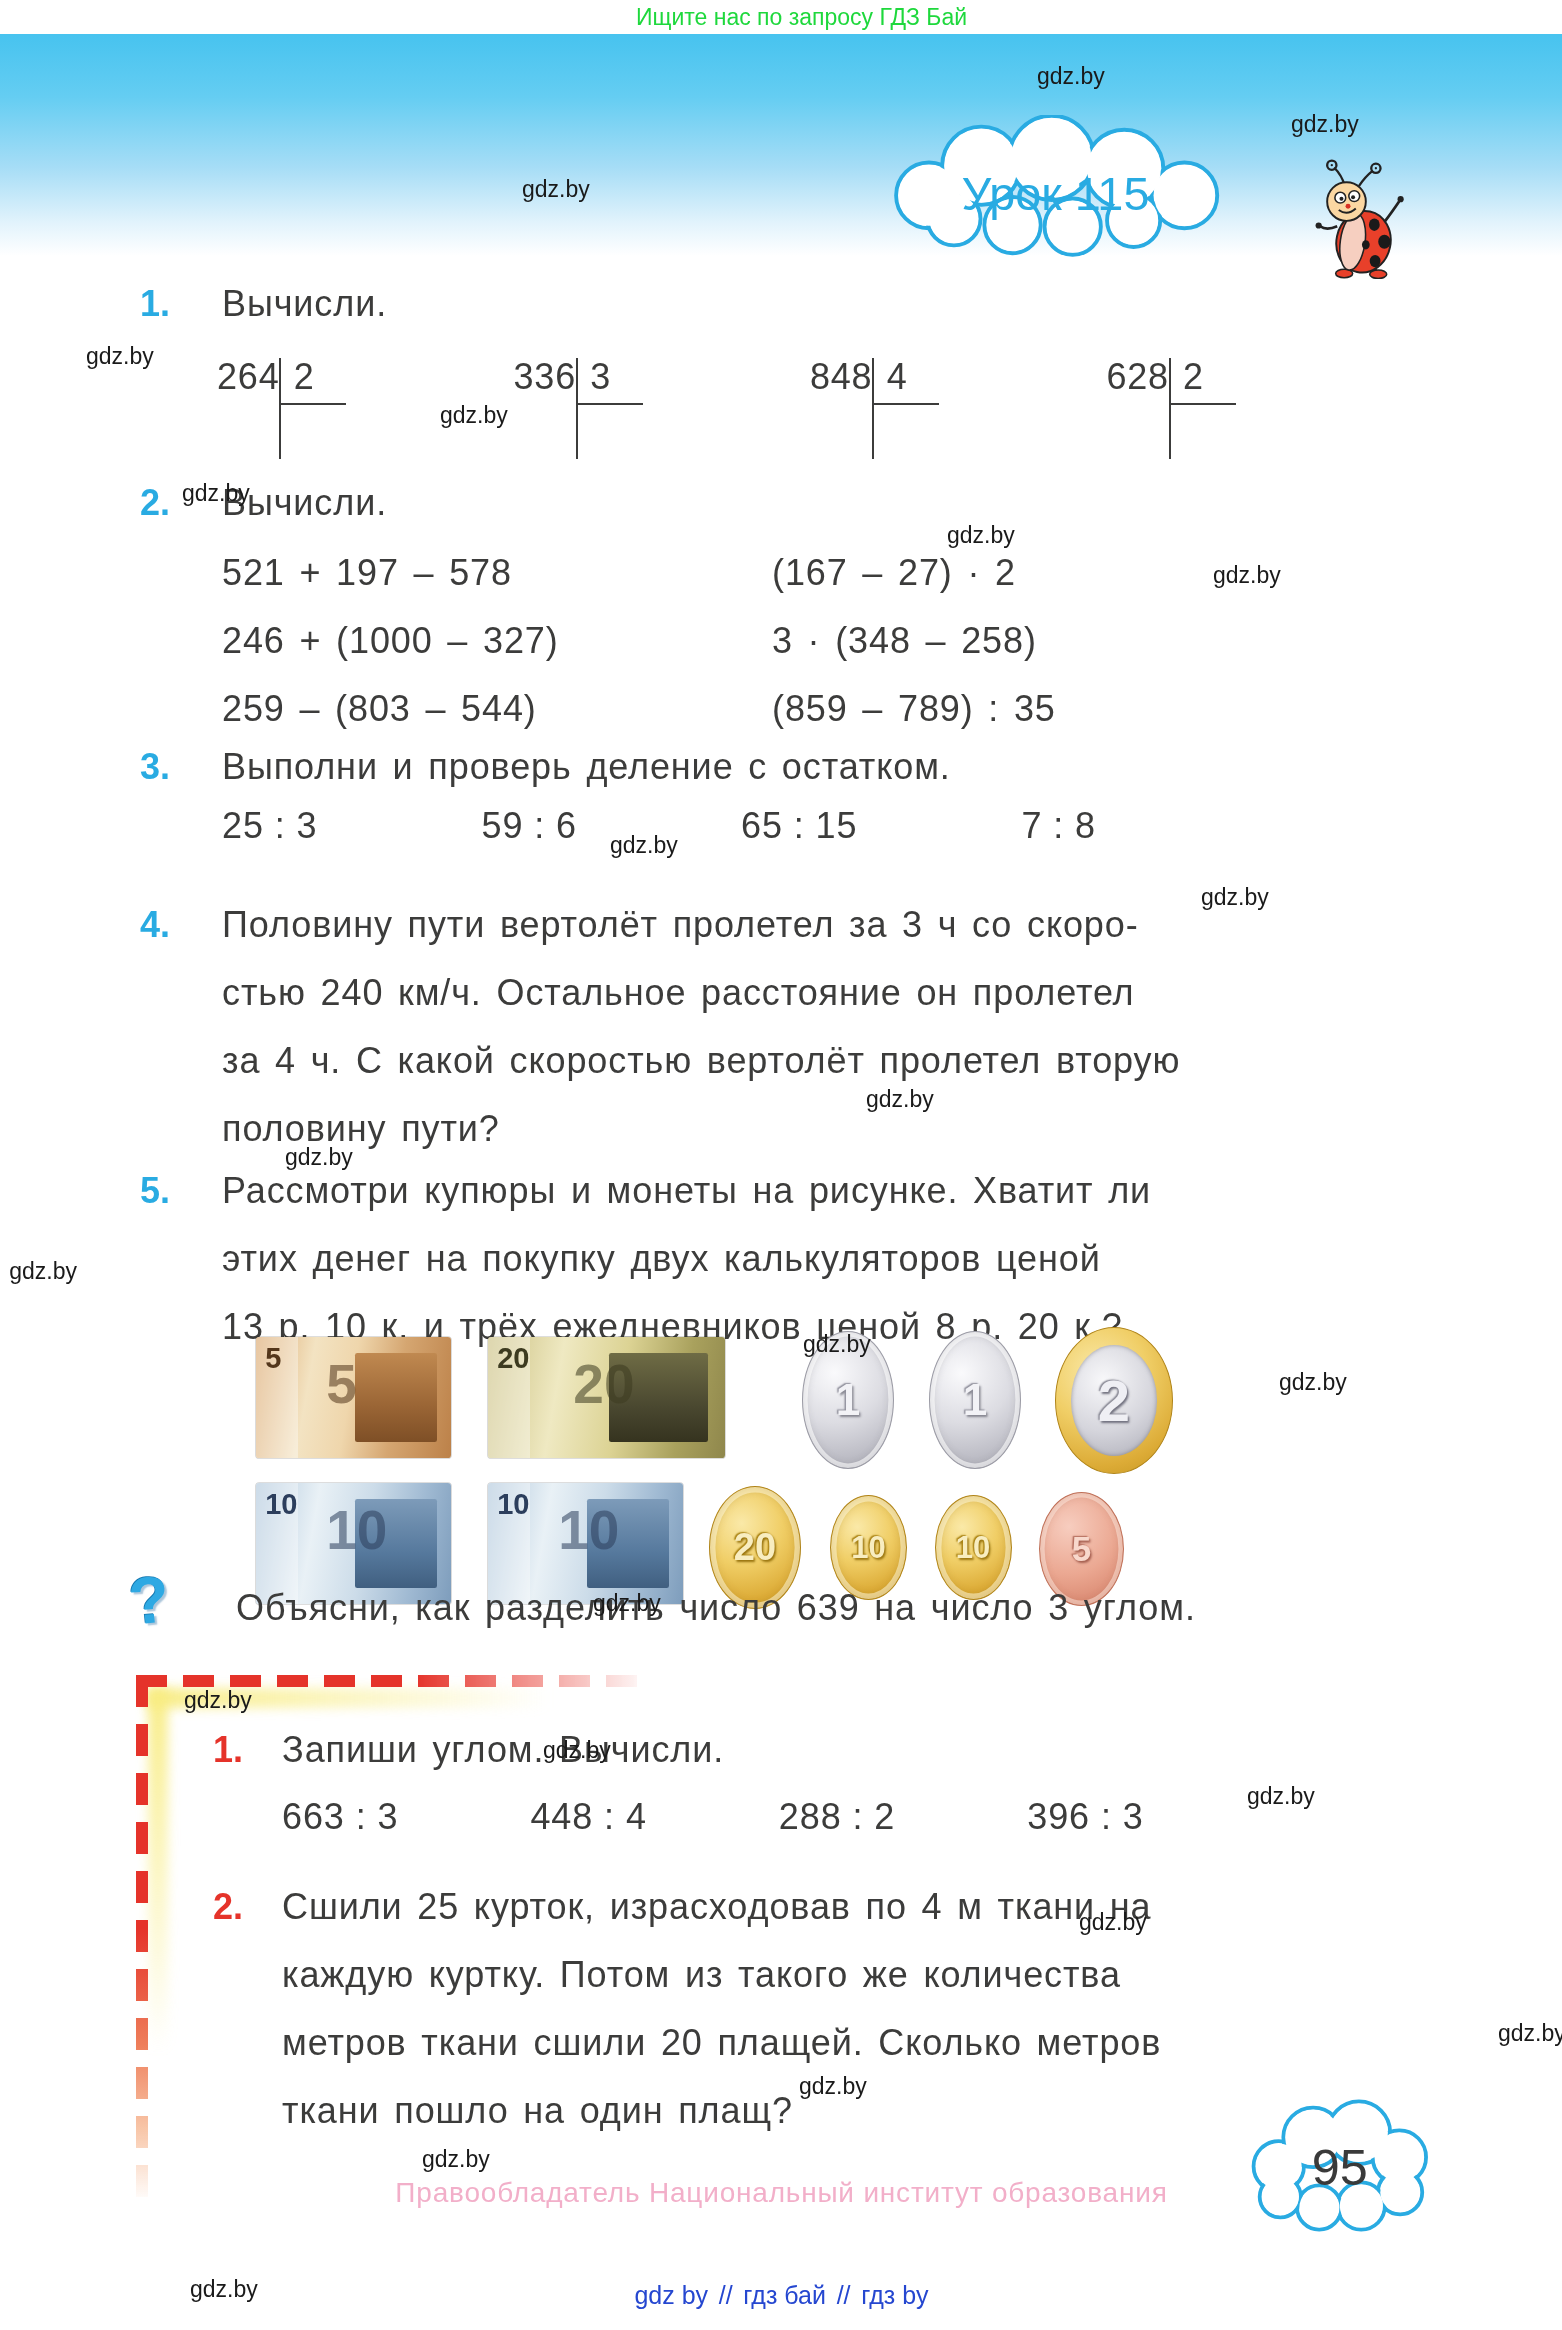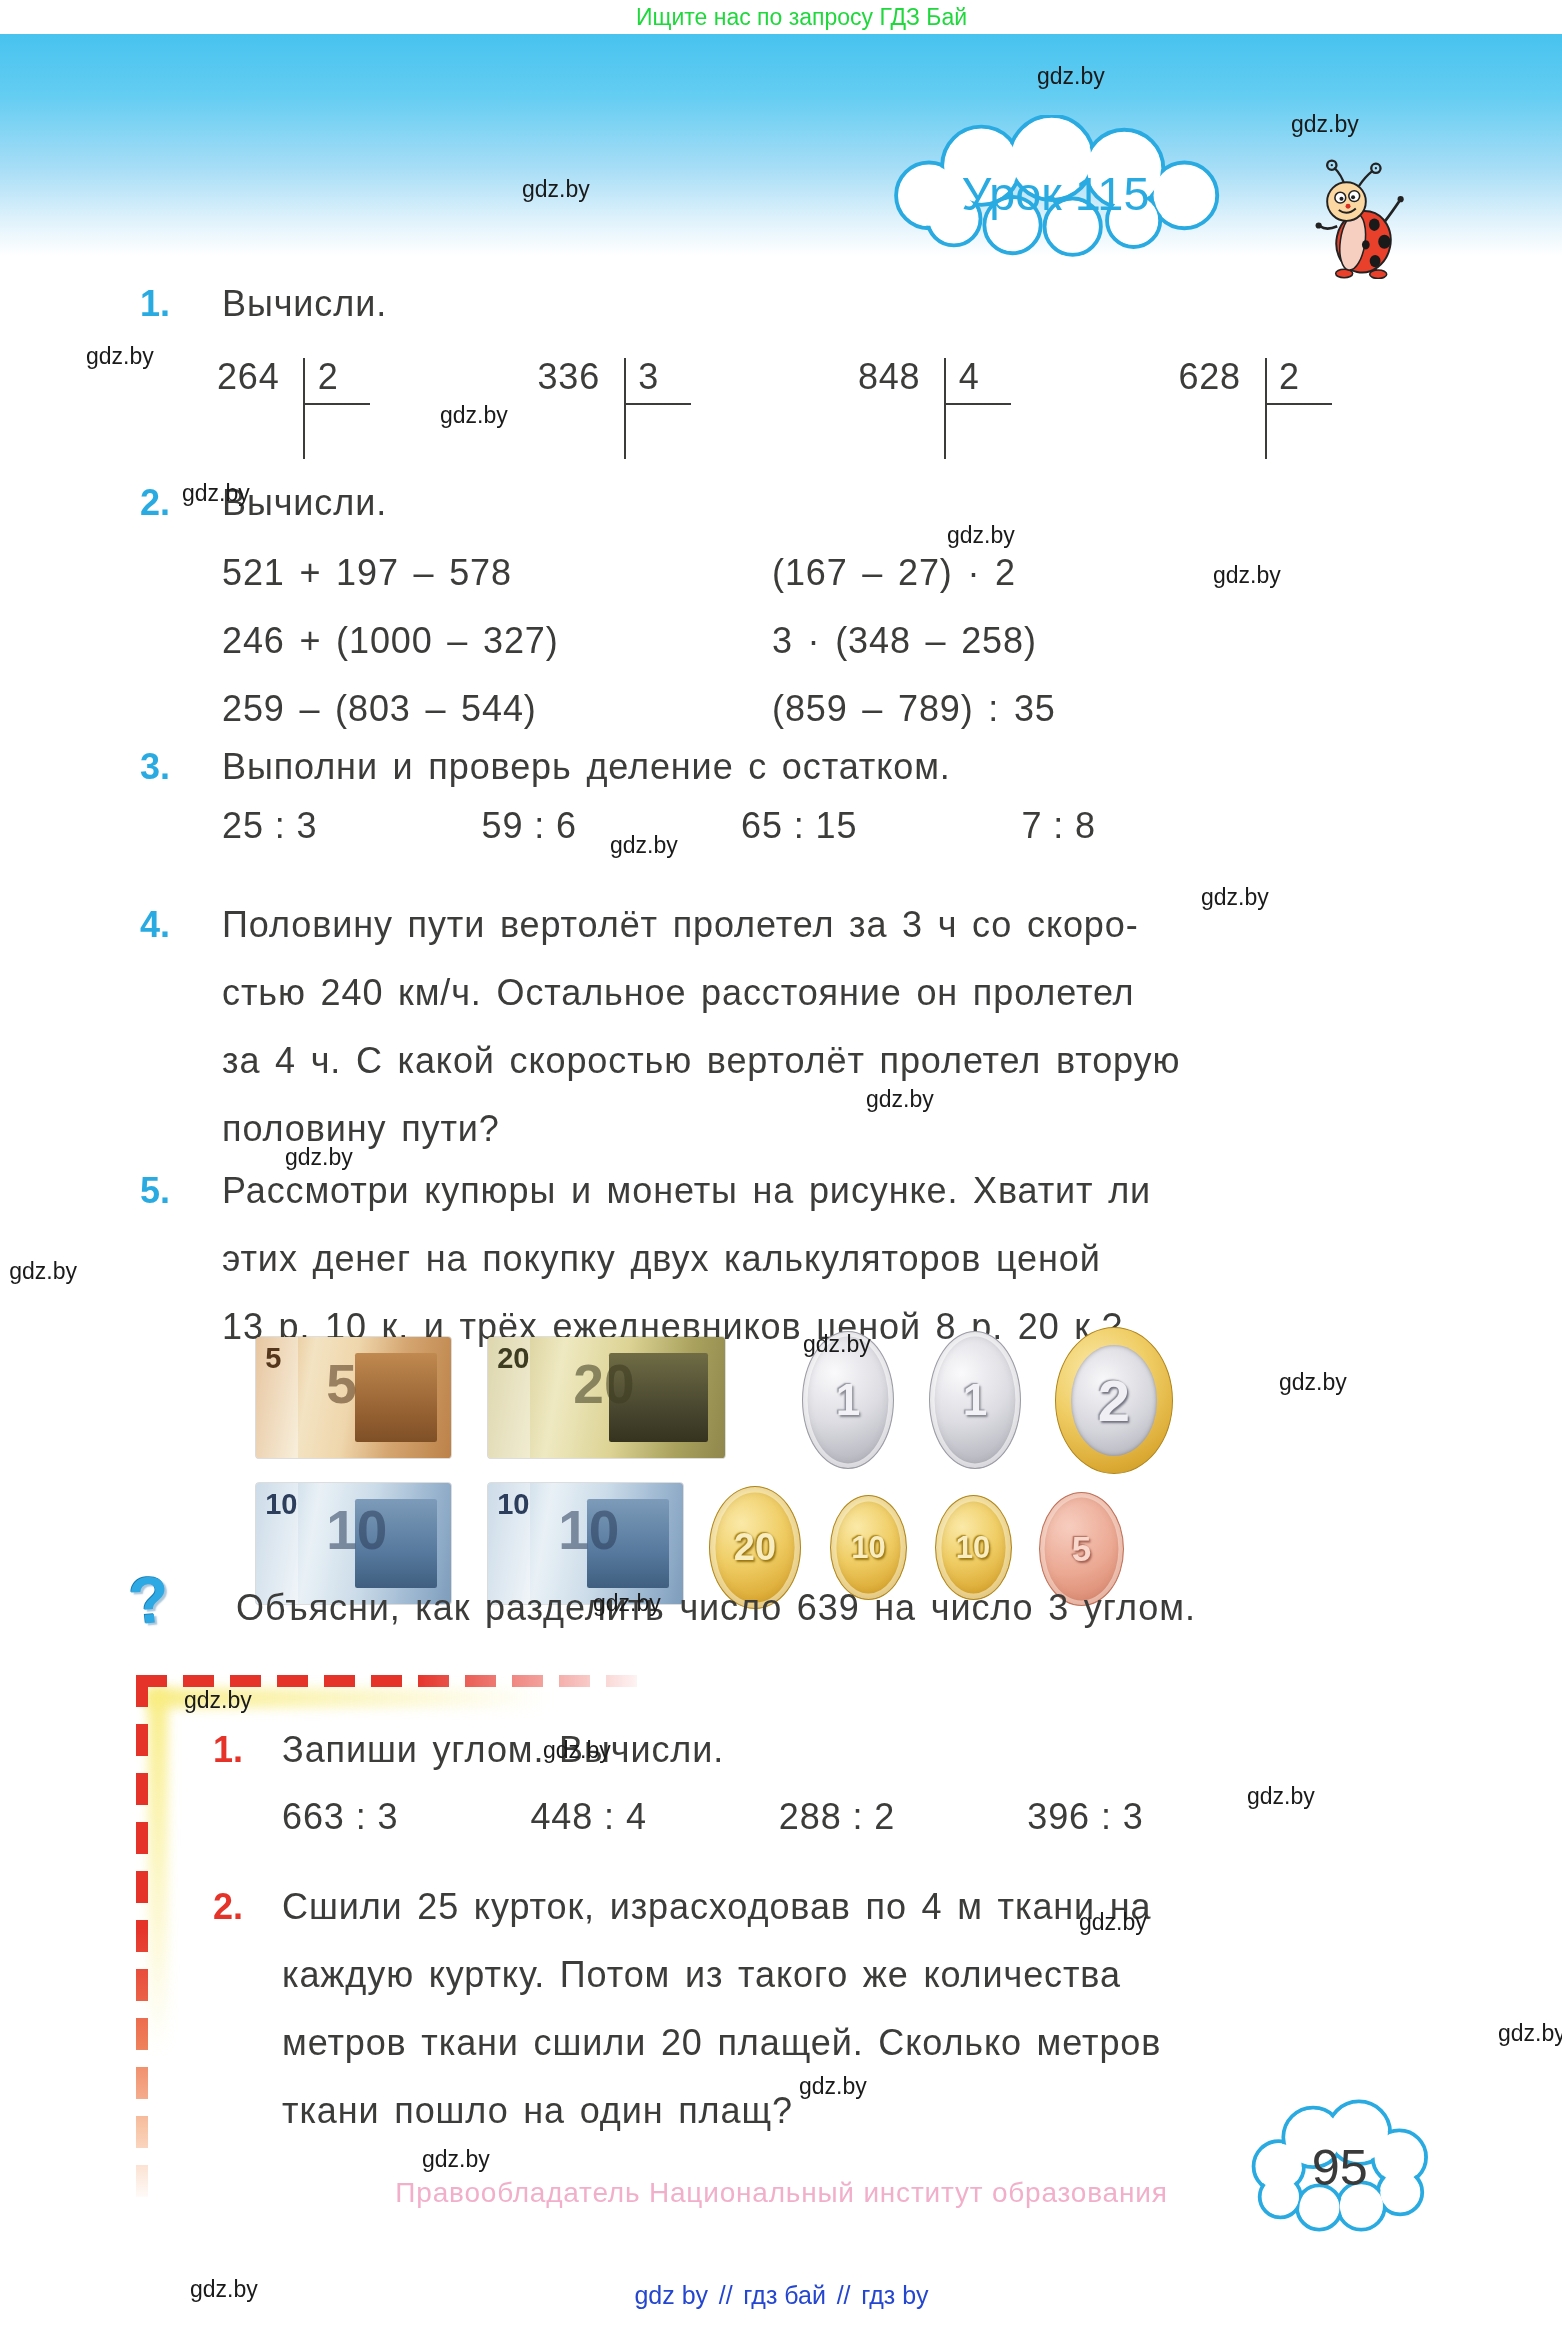--- a/index.html
+++ b/index.html
@@ -29,21 +29,21 @@
   .ex-num.red { color:#E5332A; }
   .para {
     position:absolute; font-size:36px; line-height:68px; color:#3C3C3B;
     white-space:pre-line; letter-spacing:0.9px; word-spacing:3.8px;
   }
   .items-row { position:absolute; display:flex; font-size:36px; line-height:68px; letter-spacing:0.9px; }
 
   
   .division-row { position:absolute; left:217px; top:358px; display:flex; gap:167px; }
   .div-group { display:flex; }
-  .dividend { font-size:36px; line-height:1.05; padding-right:24px; letter-spacing:0.8px; }
+  .dividend { font-size:36px; line-height:1.05; padding-right:0; letter-spacing:0.8px; }
   .div-bracket { border-left:2.3px solid #3C3C3B; height:101px; }
   .divisor {
     display:inline-block; font-size:36px; line-height:1.05; letter-spacing:0.8px;
     padding:0 32px 7.7px 12.2px; border-bottom:2.3px solid #3C3C3B;
   }
 
   
   .money { position:absolute; left:256px; top:1337px; }
   .money-row { display:flex; align-items:flex-start; }
   .note { position:relative; border-radius:3.1px; box-shadow:0 0 0 0.8px rgba(0,0,0,.18); overflow:hidden; }

